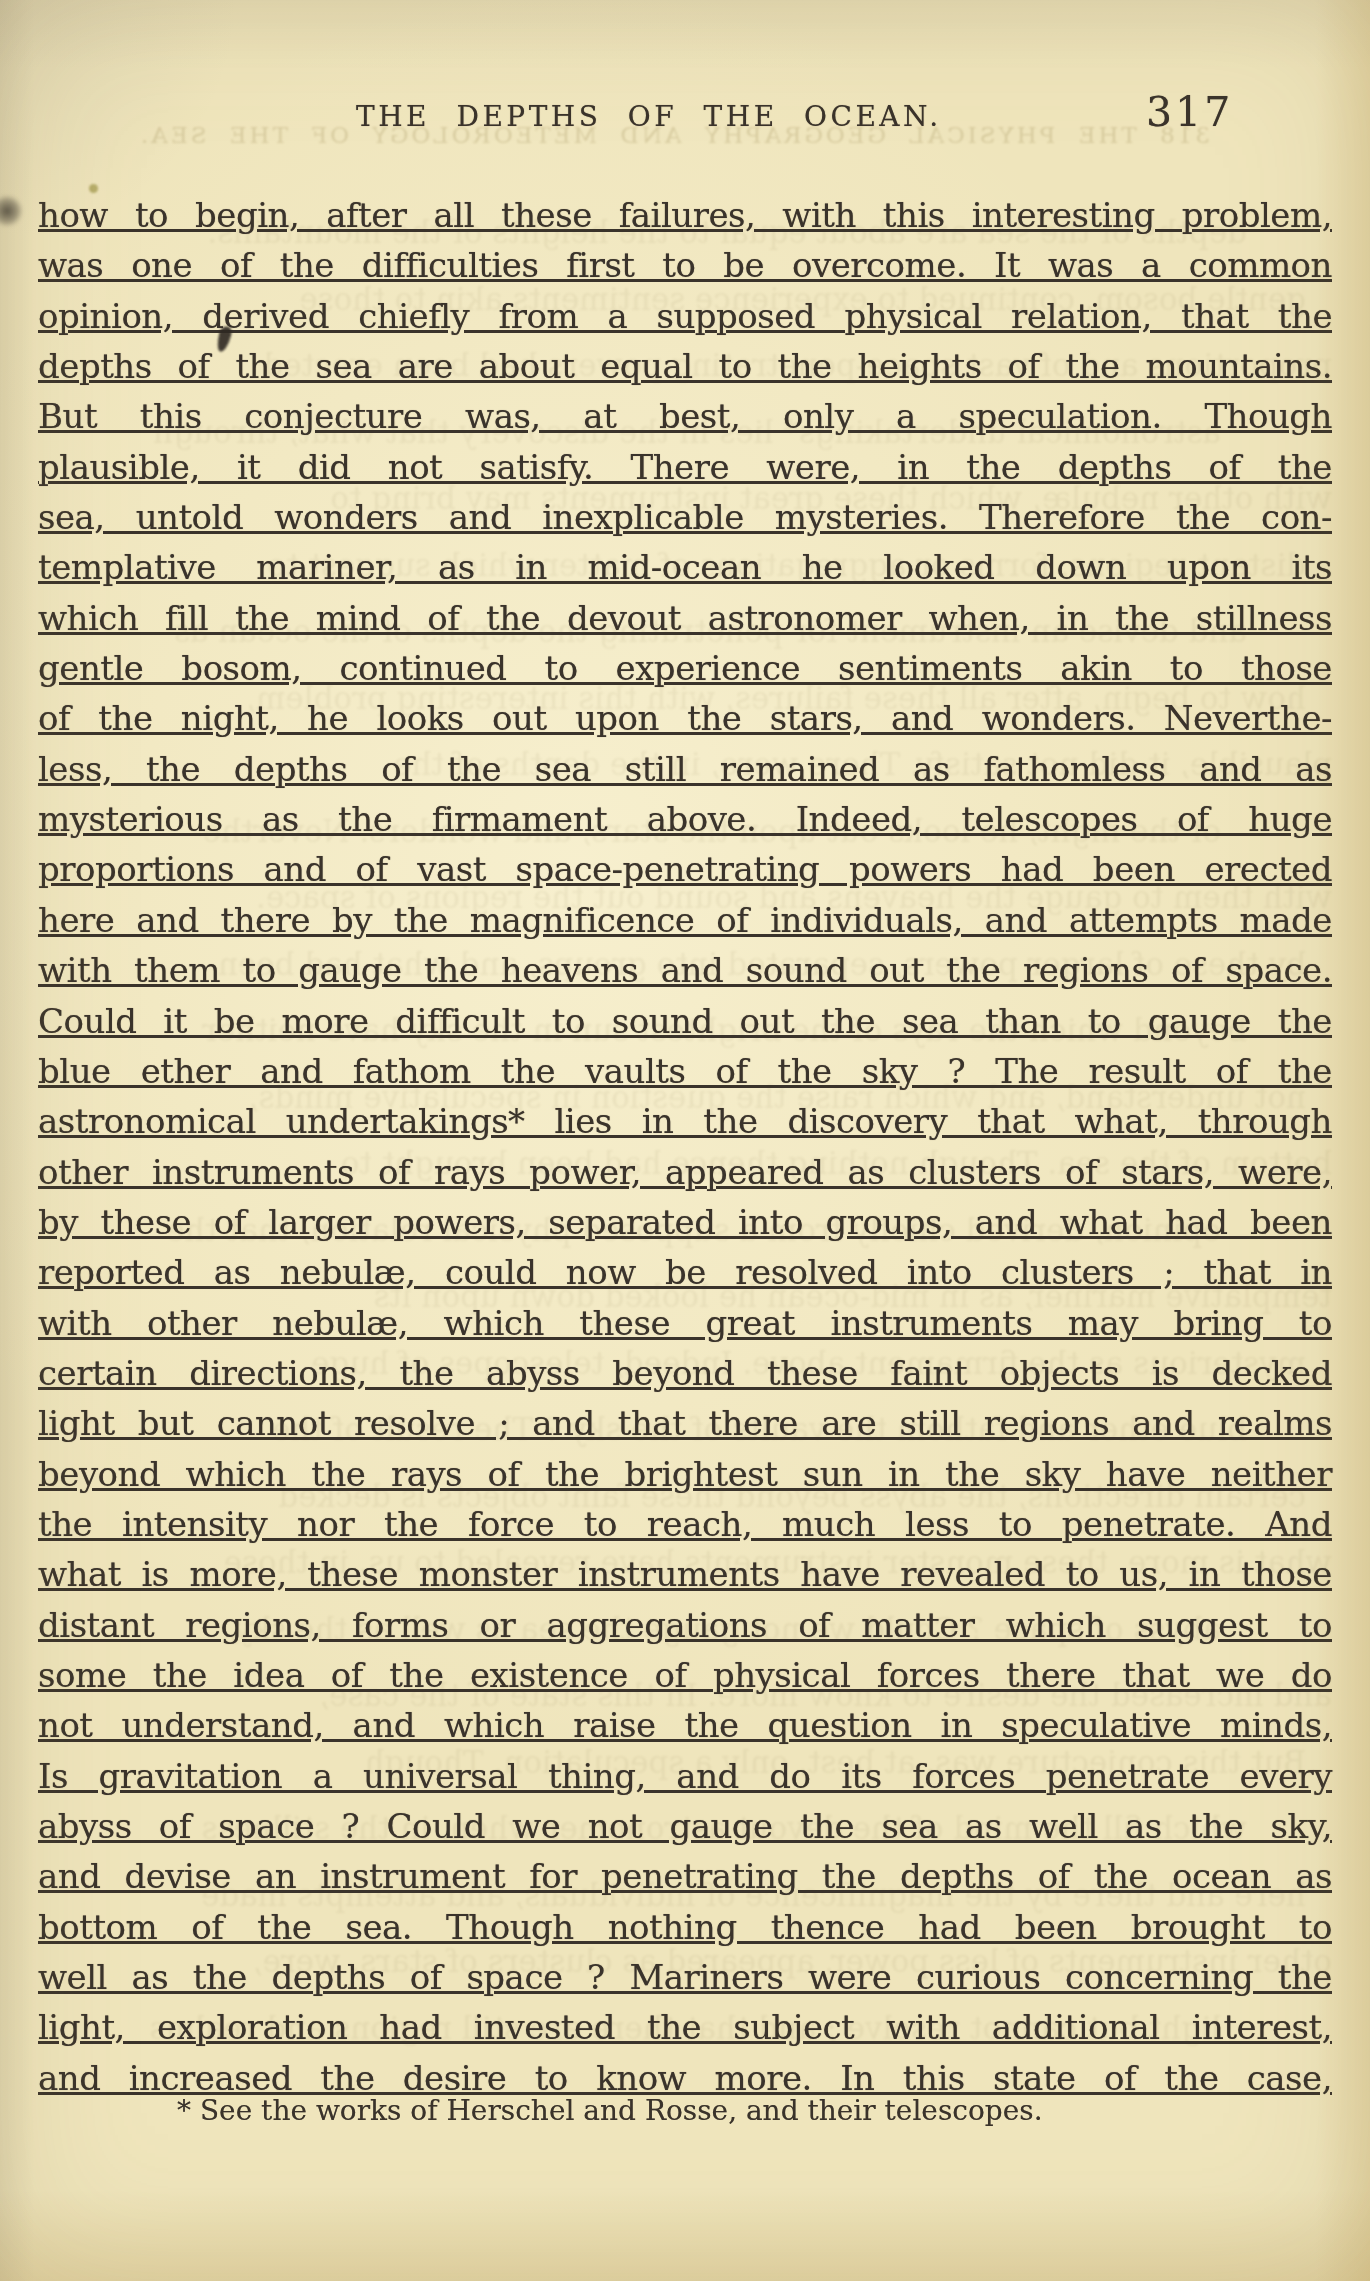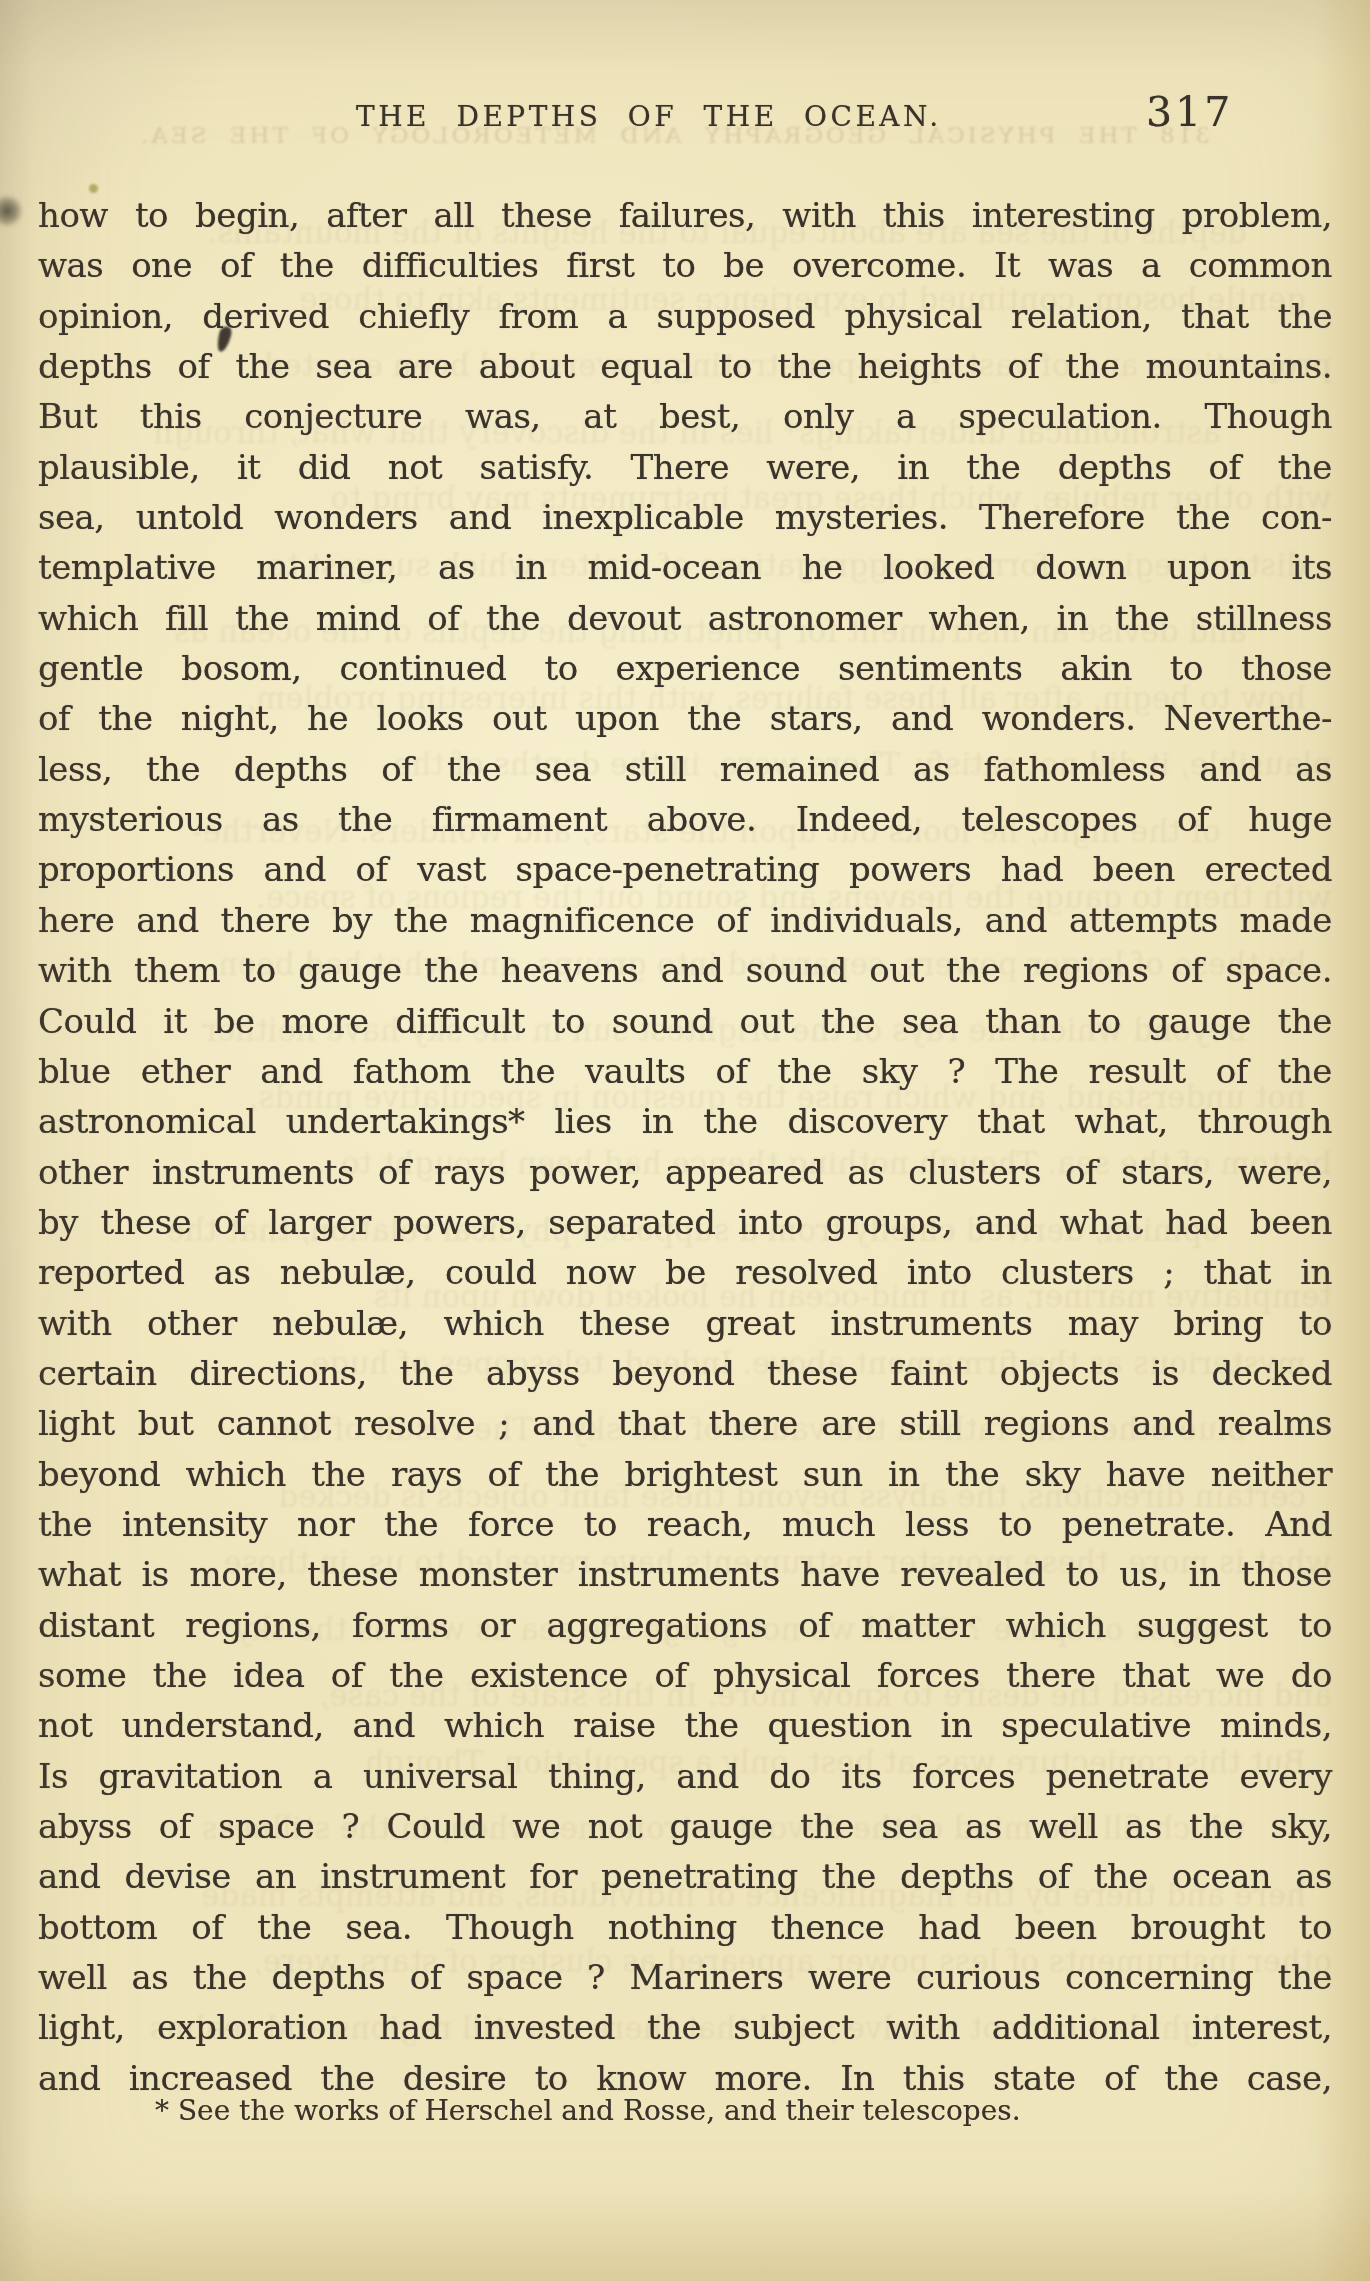--- a/index.html
+++ b/index.html
@@ -59,25 +59,26 @@
   }
   .tline {
     height: 50.35px;
     line-height: 50.35px;
     font-size: 34px;
     letter-spacing: -0.5px;
     text-align: justify;
     text-align-last: justify;
     white-space: normal;
     text-shadow: 0 0 0.8px rgba(52,45,38,0.55);
+    text-decoration: underline;
   }
   .footnote {
     position: absolute;
     top: 2094px;
-    left: 155px;
+    left: 177px;
     font-size: 28px;
     white-space: nowrap;
     text-shadow: 0 0 0.6px rgba(52,45,38,0.5);
   }
 
   
   .ghost-header {
     position: absolute;
     top: 122px;
     left: 60px;

